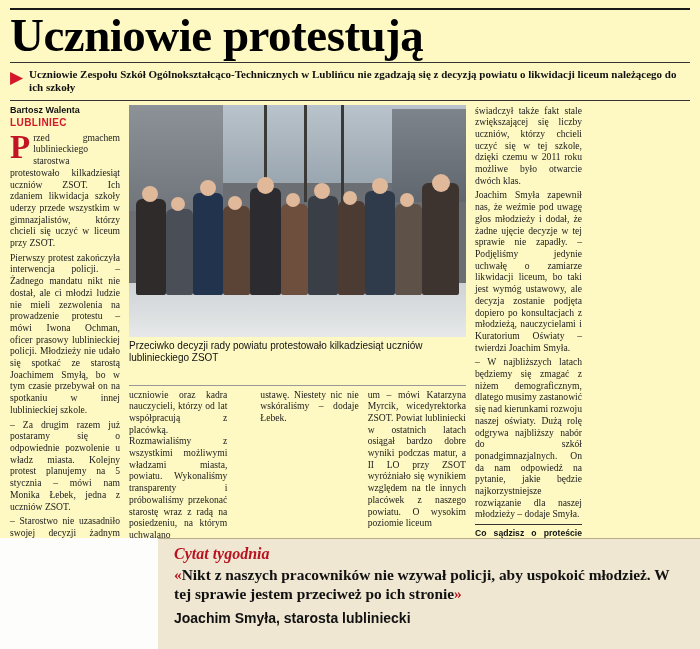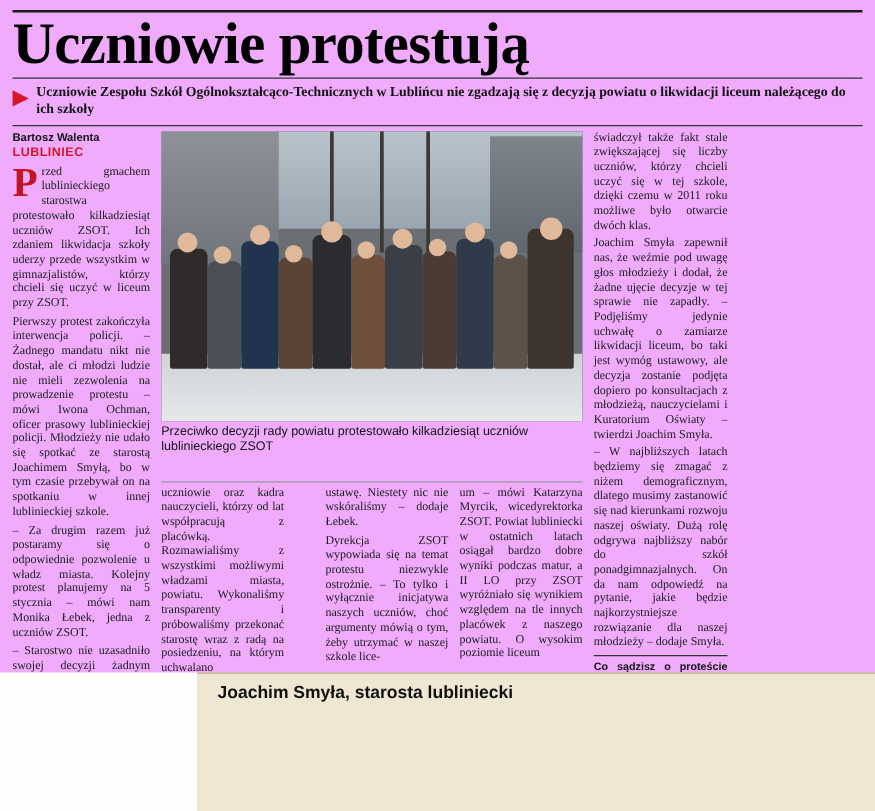--- a/index.html
+++ b/index.html
@@ -11,21 +11,21 @@
     height: 649px;
     background: #ffffff;
     font-family: "Liberation Serif", serif;
     color: #111;
     overflow: hidden;
   }
   .page {
     position: relative;
     width: 700px;
     height: 649px;
-    background: #f0abfc;
+    background: #fef9c3;
     box-sizing: border-box;
     padding: 6px 10px 0 10px;
   }
   .rule-top {
     border-top: 2px solid #1a1a1a;
     margin: 2px 0 2px 0;
   }
   .headline {
     font-family: "Liberation Serif", serif;
     font-weight: bold;
@@ -276,21 +276,20 @@
         </div>
       </div>
       <div class="caption">Przeciwko decyzji rady powiatu protestowało kilkadziesiąt uczniów lublinieckiego ZSOT</div>
       <div class="rule-thin"></div>
       <div class="cols">
         <div class="col c2">
           <p>uczniowie oraz kadra nauczycieli, którzy od lat współpracują z placówką. Rozmawialiśmy z wszystkimi możliwymi władzami miasta, powiatu. Wykonaliśmy transparenty i próbowaliśmy przekonać starostę wraz z radą na posiedzeniu, na którym uchwalano</p>
         </div>
         <div class="col c3">
           <p>ustawę. Niestety nic nie wskóraliśmy – dodaje Łebek.</p>
-          <p>Dyrekcja ZSOT wypowiada się na temat protestu niezwykle ostrożnie. – To tylko i wyłącznie inicjatywa naszych uczniów, choć argumenty mówią o tym, żeby utrzymać w naszej szkole lice-</p>
         </div>
         <div class="col c4">
           <p>um – mówi Katarzyna Myrcik, wicedyrektorka ZSOT. Powiat lubliniecki w ostatnich latach osiągał bardzo dobre wyniki podczas matur, a II LO przy ZSOT wyróżniało się wynikiem względem na tle innych placówek z naszego powiatu. O wysokim poziomie liceum</p>
         </div>
       </div>
     </div>
 
     <div class="col c5">
       <p>świadczył także fakt stale zwiększającej się liczby uczniów, którzy chcieli uczyć się w tej szkole, dzięki czemu w 2011 roku możliwe było otwarcie dwóch klas.</p>
       <p>Joachim Smyła zapewnił nas, że weźmie pod uwagę głos młodzieży i dodał, że żadne ujęcie decyzje w tej sprawie nie zapadły. – Podjęliśmy jedynie uchwałę o zamiarze likwidacji liceum, bo taki jest wymóg ustawowy, ale decyzja zostanie podjęta dopiero po konsultacjach z młodzieżą, nauczycielami i Kuratorium Oświaty – twierdzi Joachim Smyła.</p>
@@ -299,16 +298,18 @@
         <div>Co sądzisz o proteście uczniów? Pisz na:</div>
         <div class="url">lubliniec.naszemiasto.pl</div>
       </div>
     </div>
 
   </div>
 
   <div class="left-bottom-fill"></div>
 
   <div class="quote-box">
+    <div class="quote-title">Cytat tygodnia</div>
+    <p class="quote-text"><span class="quote-mark">«</span><span>Nikt z naszych pracowników nie wzywał policji, aby uspokoić młodzież. W tej sprawie jestem przeciweż po ich stronie</span><span class="quote-mark">»</span></p>
     <div class="quote-attr">Joachim Smyła, starosta lubliniecki</div>
   </div>
 
 </div>
 
 </body></html>

